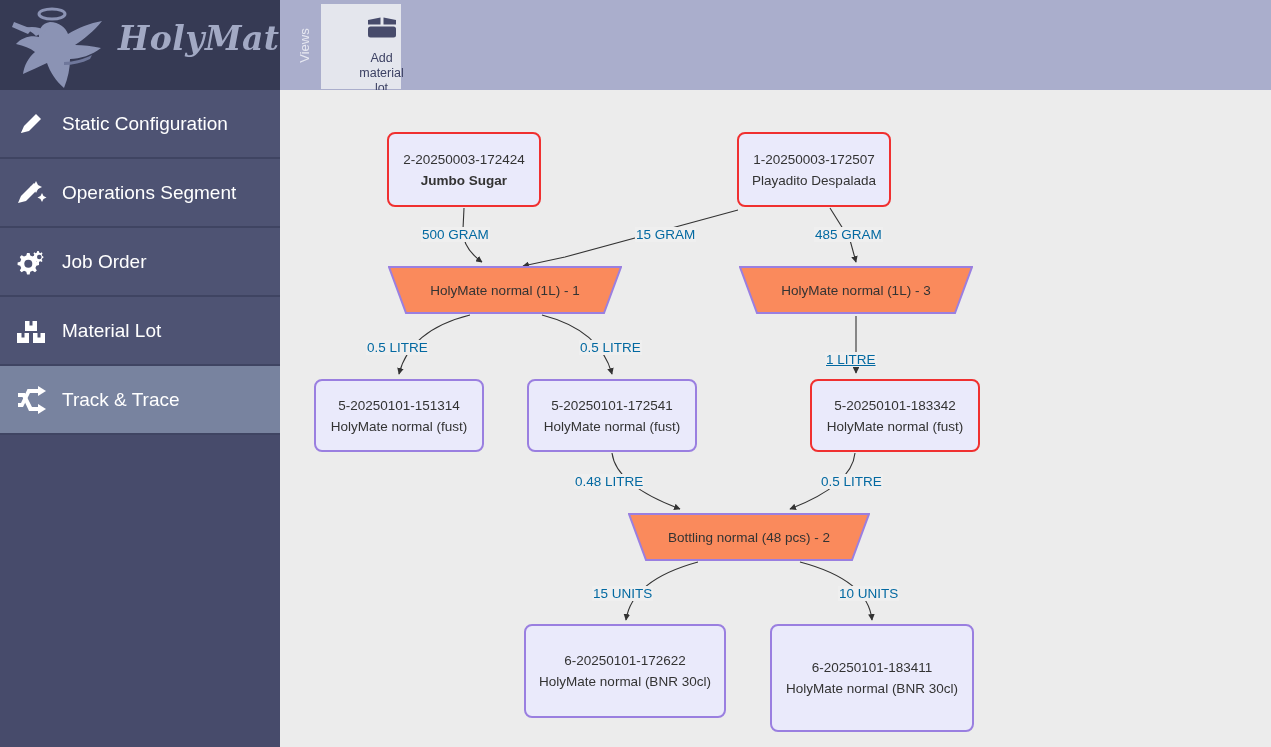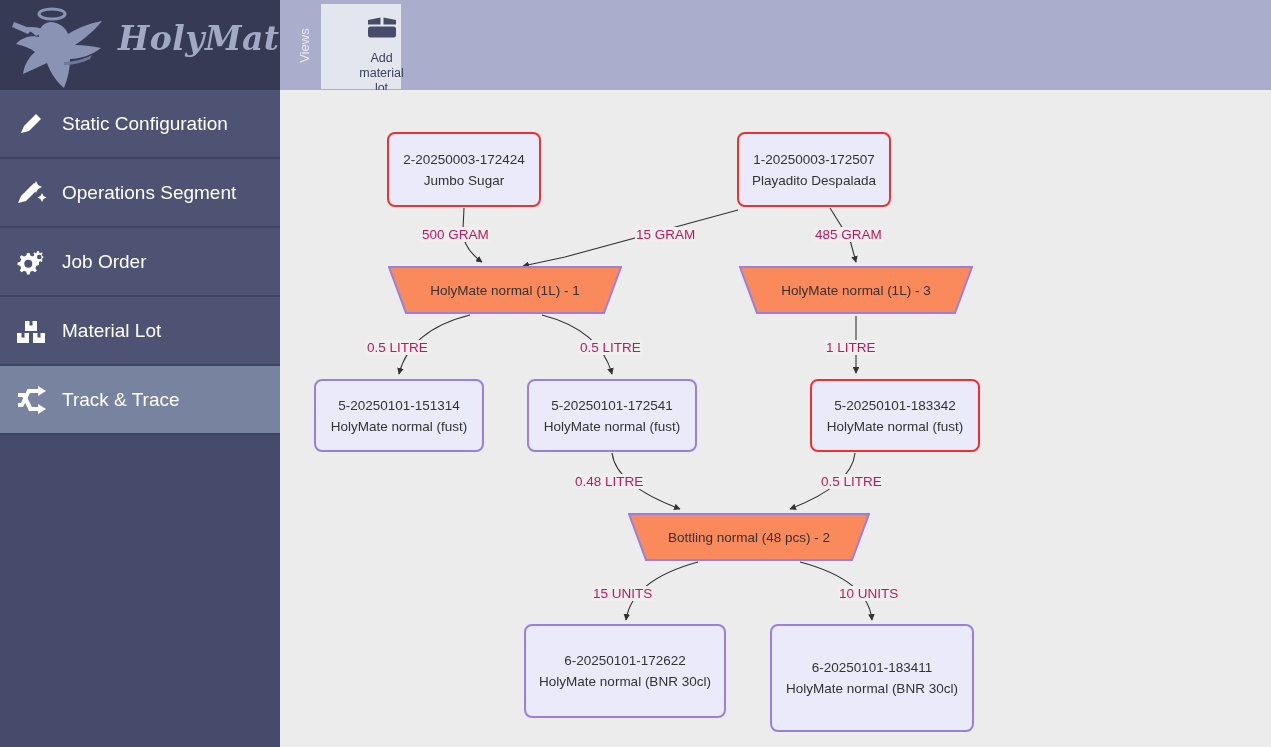--- a/index.html
+++ b/index.html
@@ -137,21 +137,21 @@
   }
   .proc-label {
     position: relative;
     z-index: 2;
     white-space: nowrap;
   }
 
   .edge-label {
     position: absolute;
     background: #efefef;
-    color: #be185d;
+    color: #0369a1;
     font-size: 13.5px;
     white-space: nowrap;
     padding: 0 1px;
   }
 </style>
 </head>
 <body>
 
 <div id="app">
 
@@ -275,21 +275,21 @@
           <path d="M 576 226 L 576 283" fill="none" stroke="#333333" stroke-width="1.1" marker-end="url(#arrow)"></path>
           <path d="M 332 363 Q 336 395 400 419" fill="none" stroke="#333333" stroke-width="1.1" marker-end="url(#arrow)"></path>
           <path d="M 575 363 Q 572 395 510 419" fill="none" stroke="#333333" stroke-width="1.1" marker-end="url(#arrow)"></path>
           <path d="M 418 472 Q 352 490 346 530" fill="none" stroke="#333333" stroke-width="1.1" marker-end="url(#arrow)"></path>
           <path d="M 520 472 Q 588 490 592 530" fill="none" stroke="#333333" stroke-width="1.1" marker-end="url(#arrow)"></path>
         </g>
     </svg>
     <div id="nodes-layer">
         <div class="gnode lot-node highlight" style="left: 107px; top: 42px; width: 154px; height: 75px;">
           <div class="line" style="padding: 0px 8px;">2-20250003-172424</div>
-          <div class="line" style="padding: 0px 8px;">Jumbo Sugar</div>
+          <div class="line" style="padding: 0px 8px; font-weight: bold;">Jumbo Sugar</div>
         </div>
         <div class="gnode lot-node highlight" style="left: 457px; top: 42px; width: 154px; height: 75px;">
           <div class="line" style="padding: 0px 8px;">1-20250003-172507</div>
           <div class="line" style="padding: 0px 8px;">Playadito Despalada</div>
         </div>
         <div class="gnode proc-node" style="left: 108px; top: 176px; width: 234px; height: 48px; text-align: right;">
           <svg class="proc-shape" viewBox="0 0 234 48" preserveAspectRatio="none">
             <polygon points="1,1 233,1 216,47 18,47" fill="#fa8a5c" stroke="#9a7fe0" stroke-width="2"></polygon>
           </svg>
           <div class="proc-label">HolyMate normal (1L) - 1</div>
@@ -326,21 +326,21 @@
           <div class="line" style="padding: 0px 8px;">6-20250101-183411</div>
           <div class="line wrap" style="padding: 0px 8px;">HolyMate normal (BNR 30cl)</div>
         </div>
       </div>
     <div id="edge-labels-layer">
         <div class="edge-label" style="left: 141px; top: 137px;">500 GRAM</div>
         <div class="edge-label" style="left: 355px; top: 137px;">15 GRAM</div>
         <div class="edge-label" style="left: 534px; top: 137px;">485 GRAM</div>
         <div class="edge-label" style="left: 86px; top: 250px;">0.5 LITRE</div>
         <div class="edge-label" style="left: 299px; top: 250px;">0.5 LITRE</div>
-        <div class="edge-label" style="left: 545px; top: 250px;">1 LITRE</div>
+        <div class="edge-label" style="left: 545px; top: 262px; text-decoration: underline;">1 LITRE</div>
         <div class="edge-label" style="left: 294px; top: 384px;">0.48 LITRE</div>
         <div class="edge-label" style="left: 540px; top: 384px;">0.5 LITRE</div>
         <div class="edge-label" style="left: 312px; top: 496px;">15 UNITS</div>
         <div class="edge-label" style="left: 558px; top: 496px;">10 UNITS</div>
       </div>
   </div>
 
 </div>
 
 </body></html>

